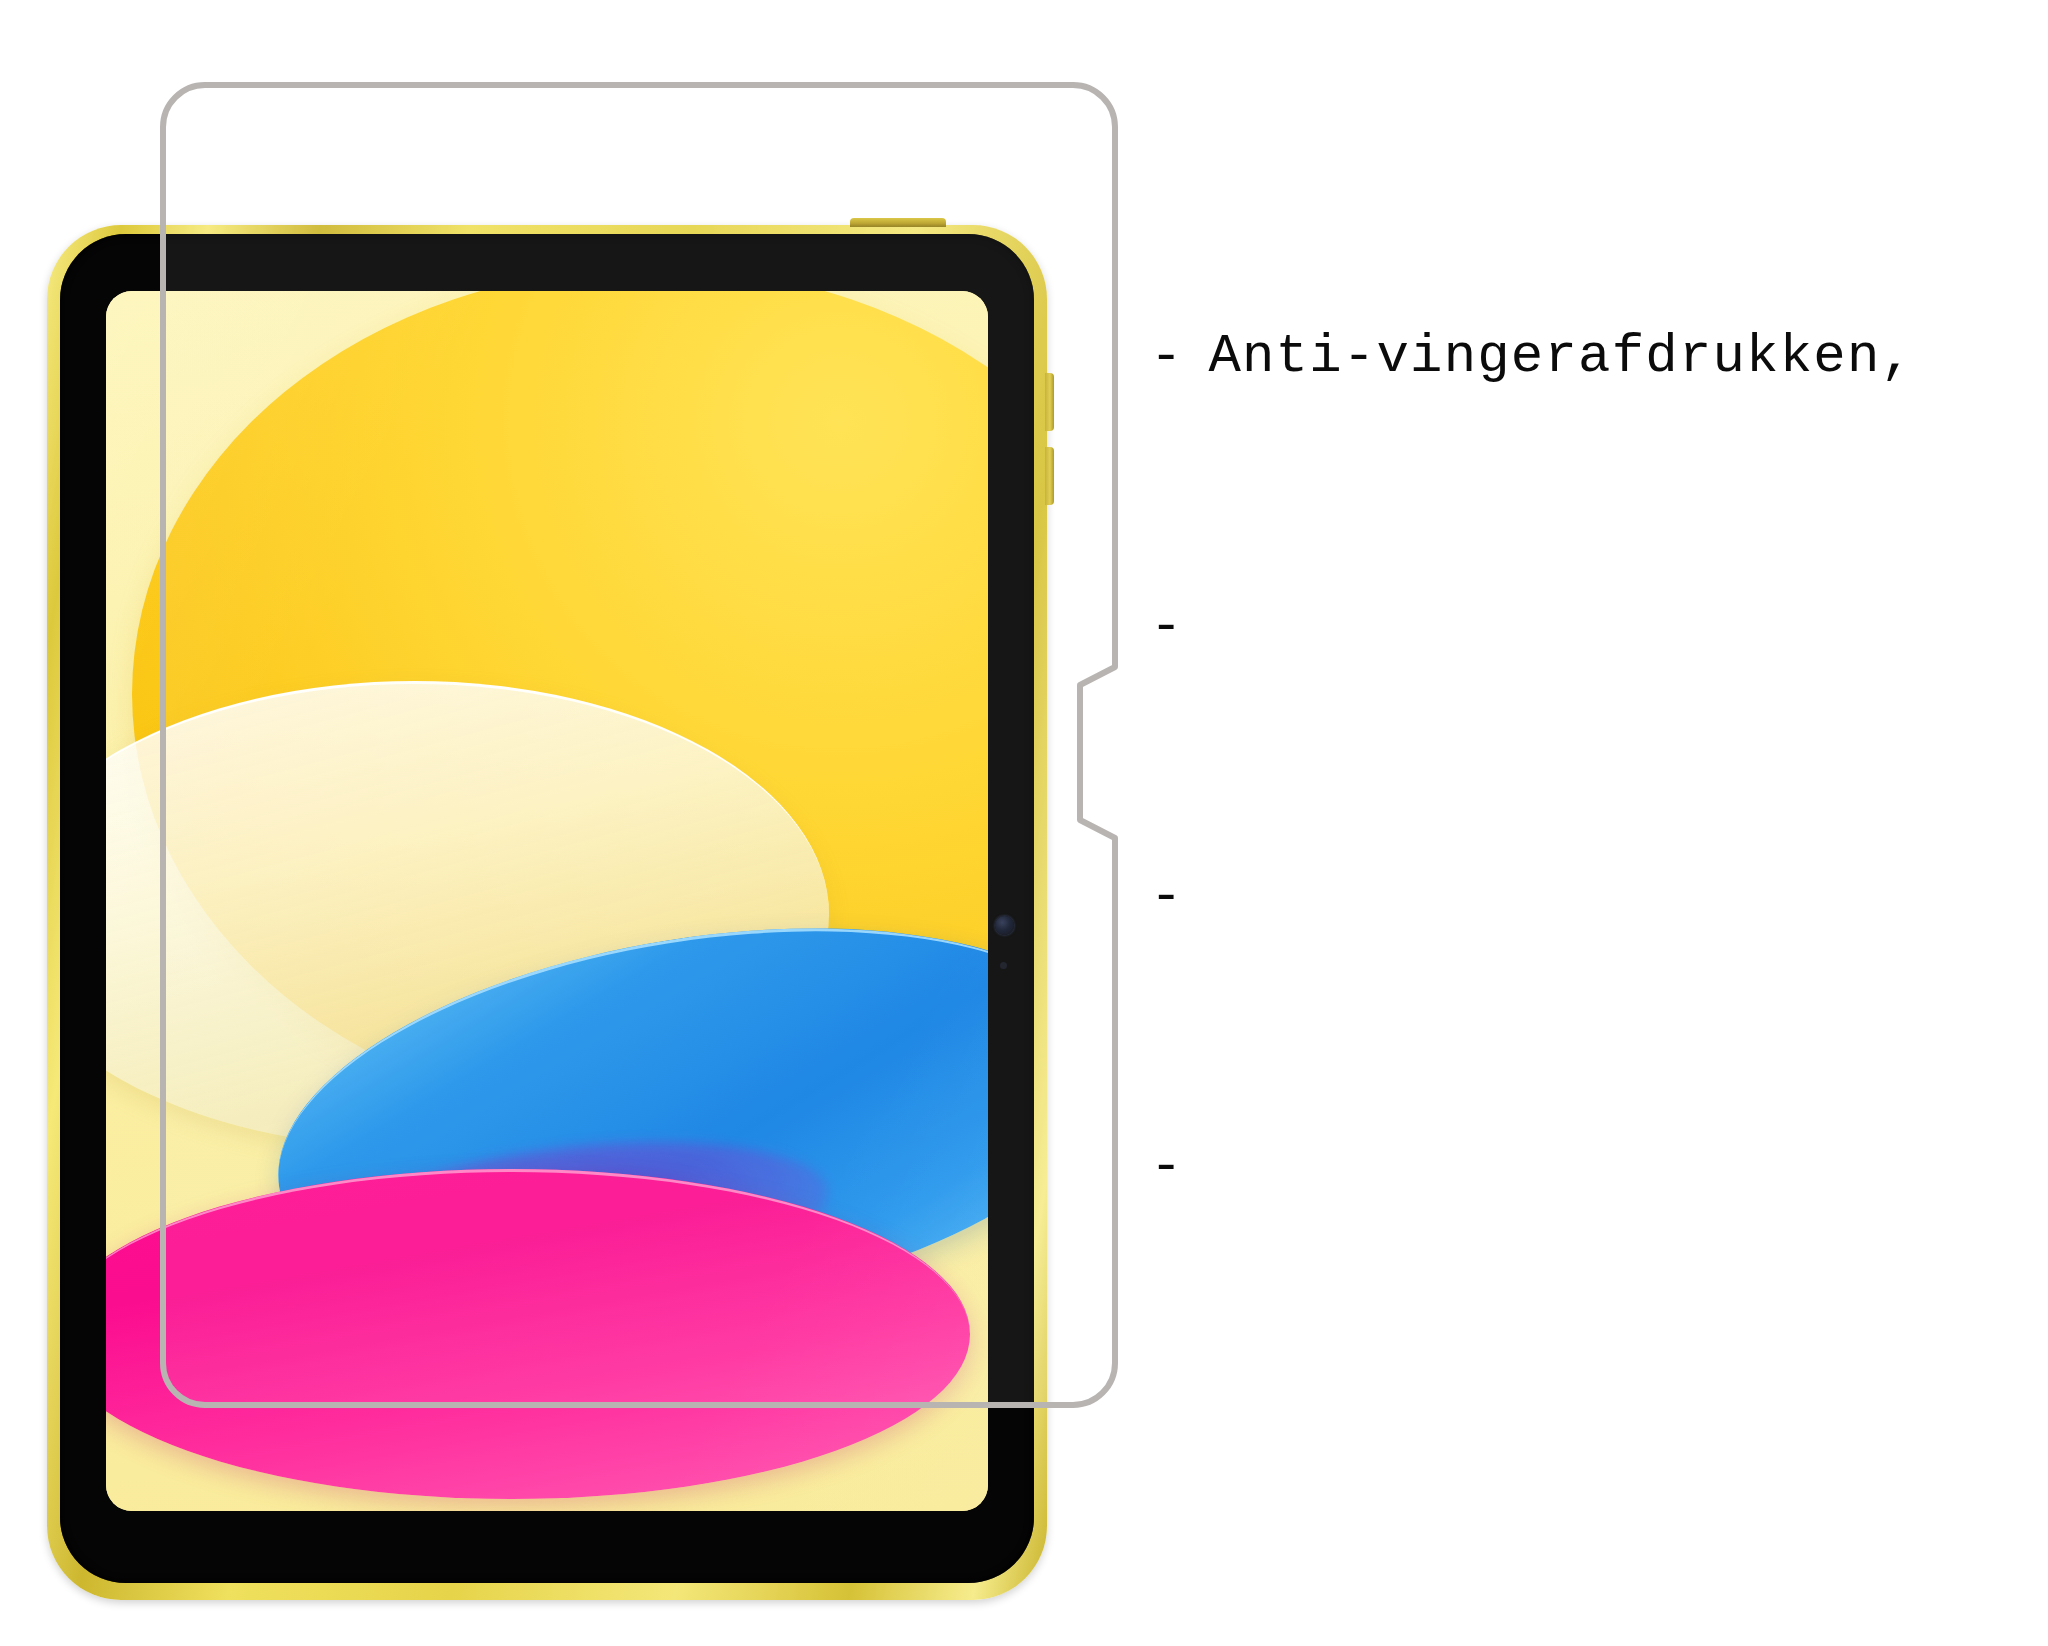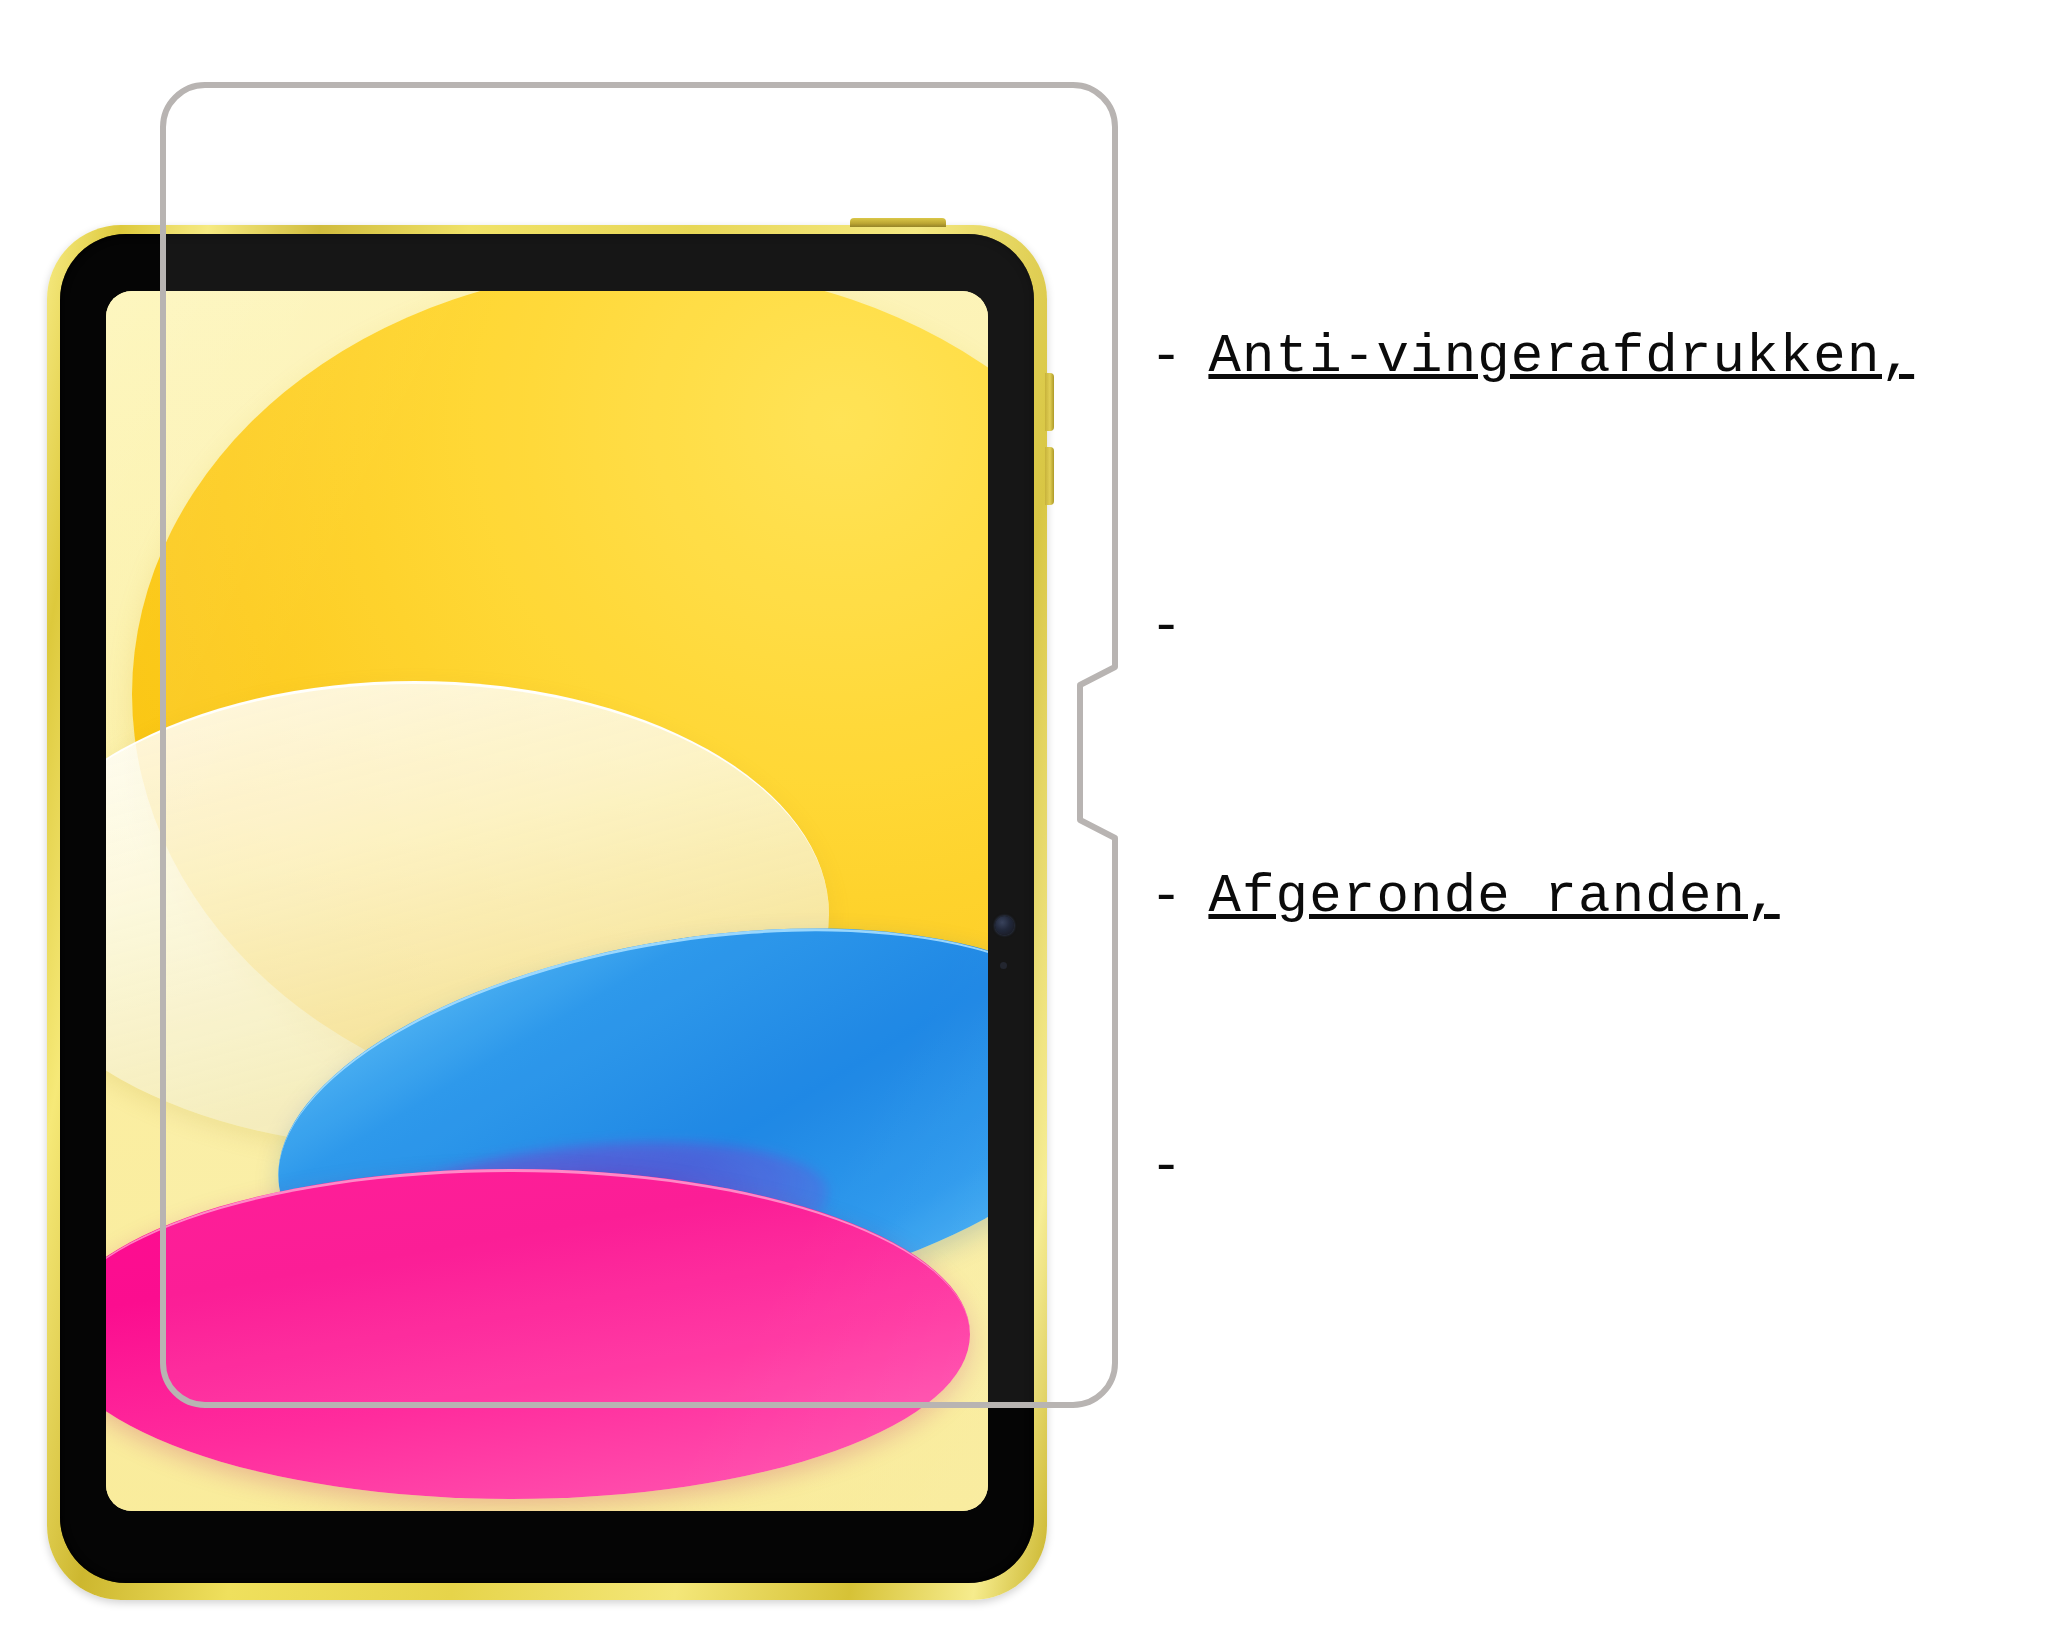--- a/index.html
+++ b/index.html
@@ -256,21 +256,20 @@
     color: #0b0b0b;
     font-size: 54px;
     line-height: 1;
     margin-right: 26px;
   }
   .feature-text {
     color: #0b0b0b;
     font-size: 54px;
     line-height: 1;
     letter-spacing: 1.2px;
-    text-decoration: underline;
   }
 </style>
 </head>
 <body>
 
 <div id="stage">
 
   <div id="device">
 
     <div class="chassis"></div>
@@ -322,21 +321,20 @@
       <span class="feature-dash">-</span>
       <span class="feature-text">Anti-vingerafdrukken,</span>
     </div>
 
     <div class="feature-row">
       <span class="feature-dash">-</span>
     </div>
 
     <div class="feature-row">
       <span class="feature-dash">-</span>
-      <span class="feature-text">Afgeronde randen,</span>
     </div>
 
     <div class="feature-row">
       <span class="feature-dash">-</span>
     </div>
 
   </div>
 
 </div>
 

